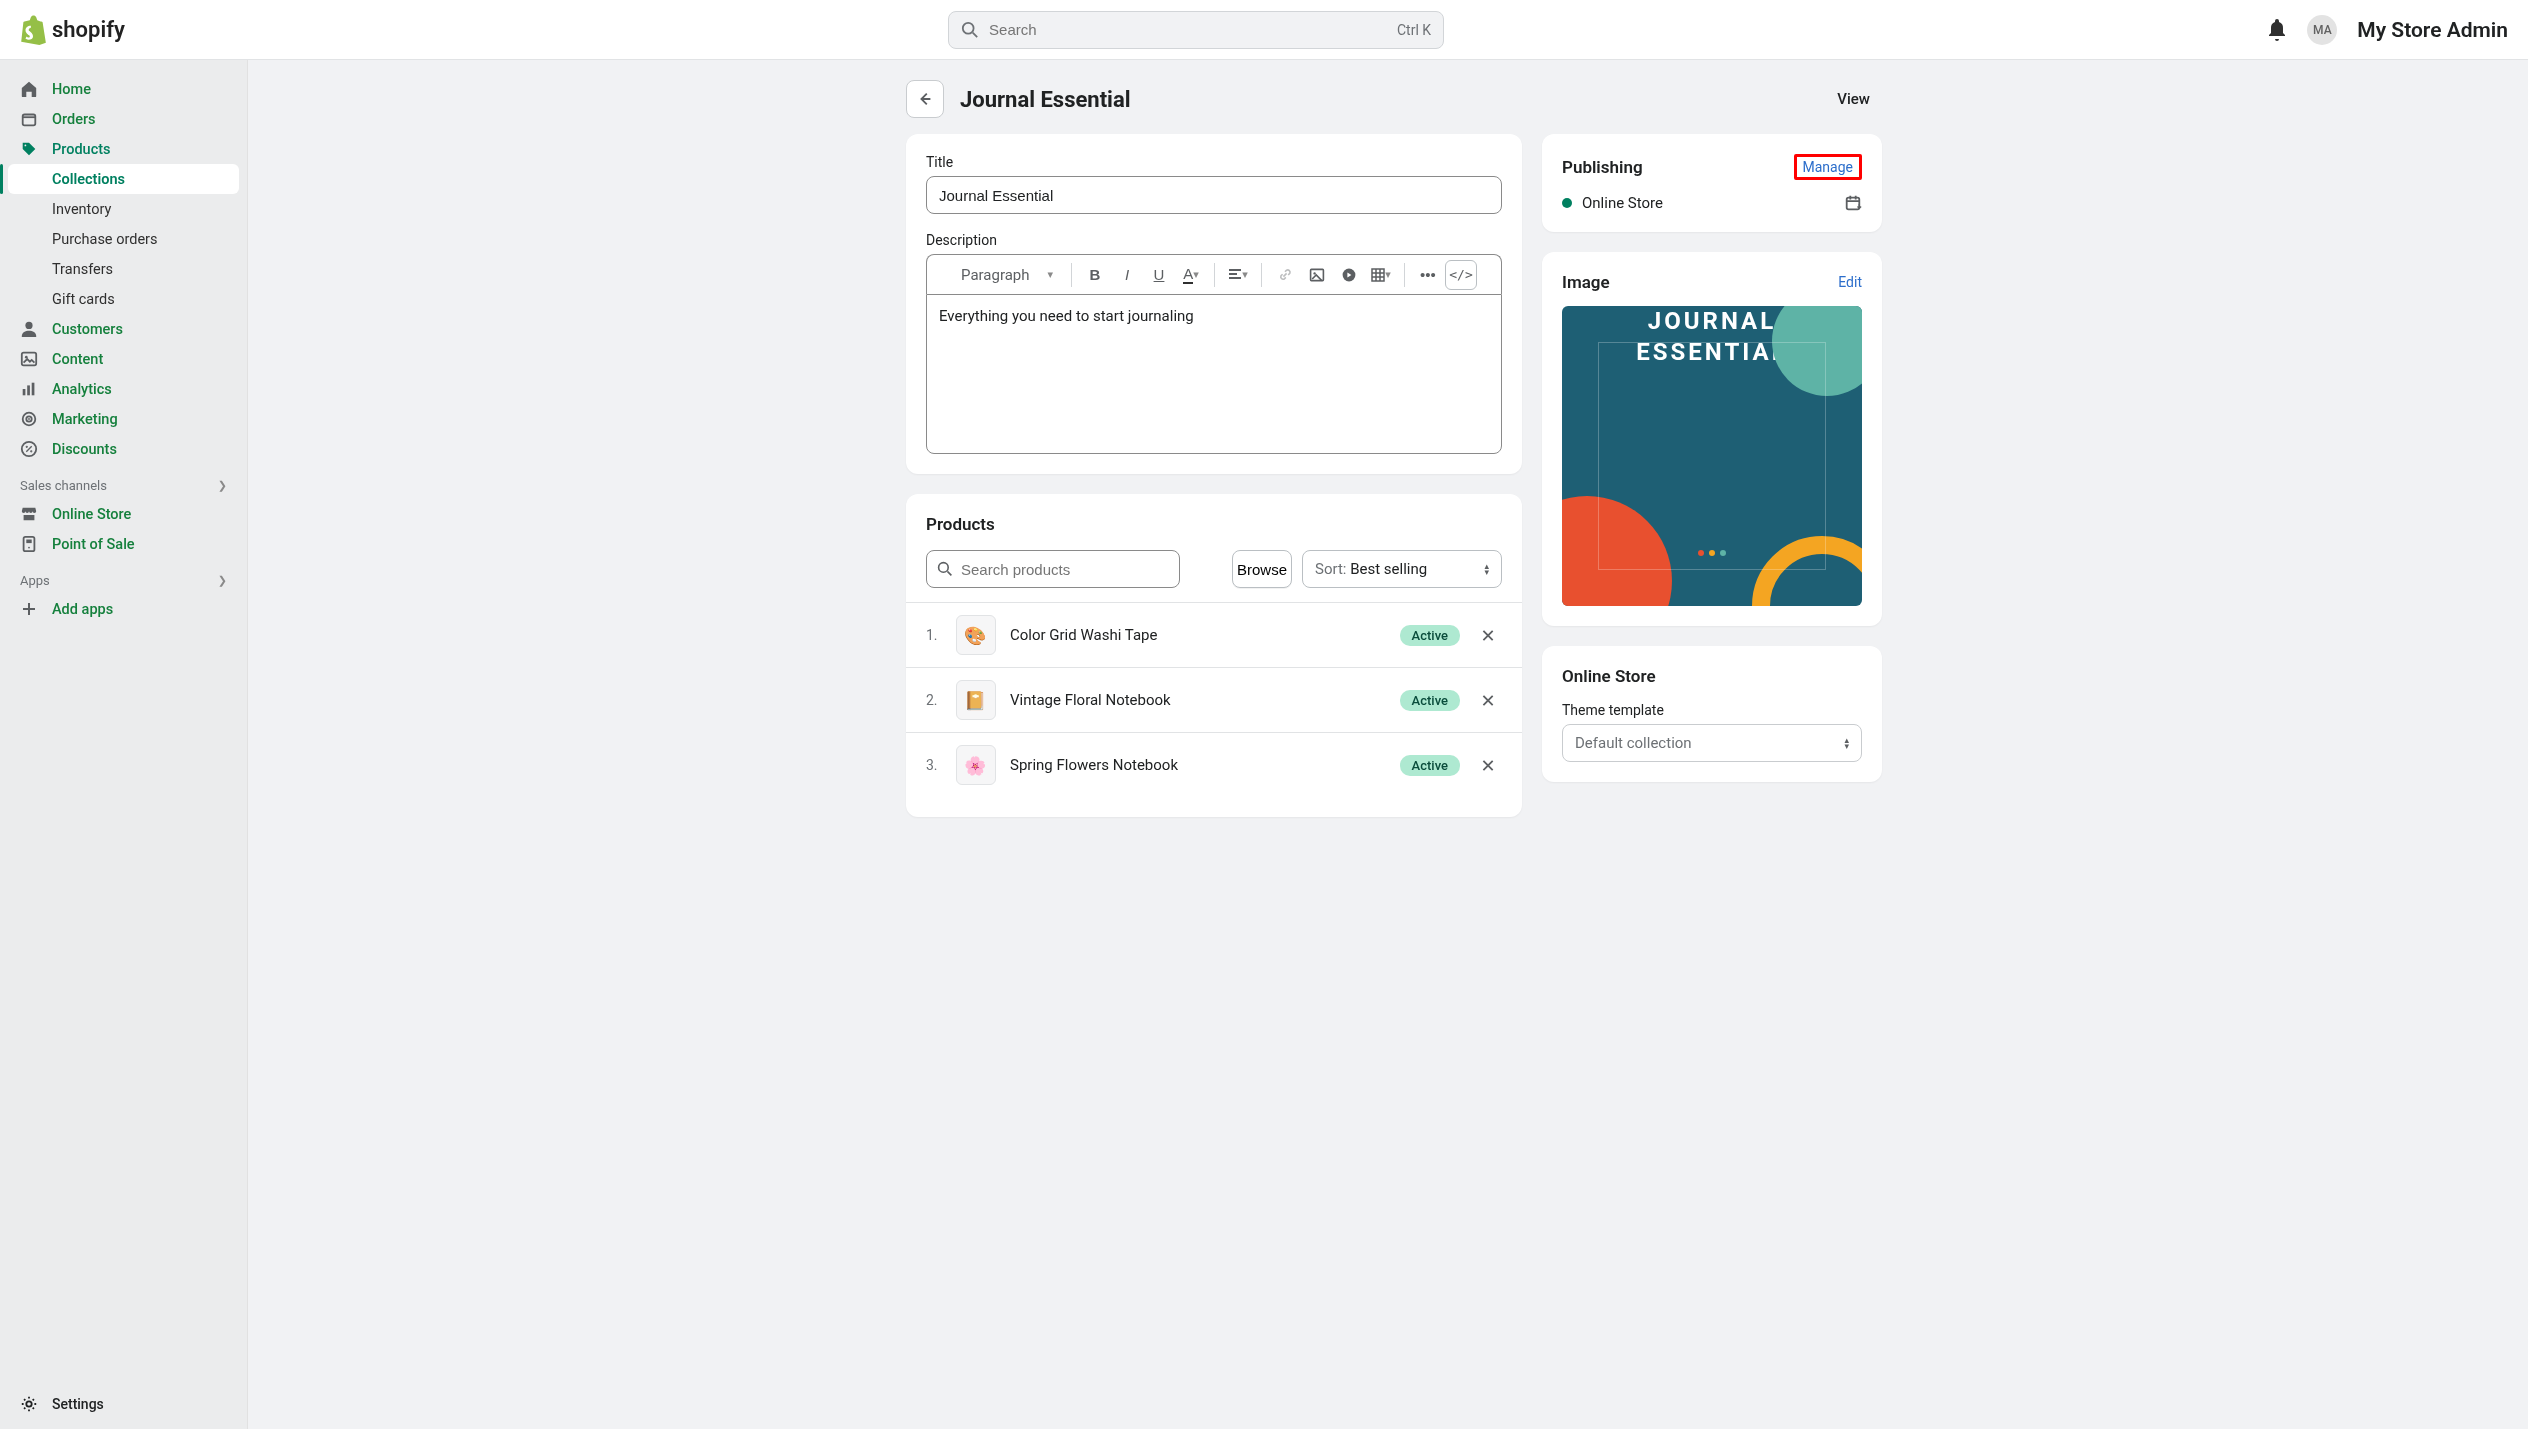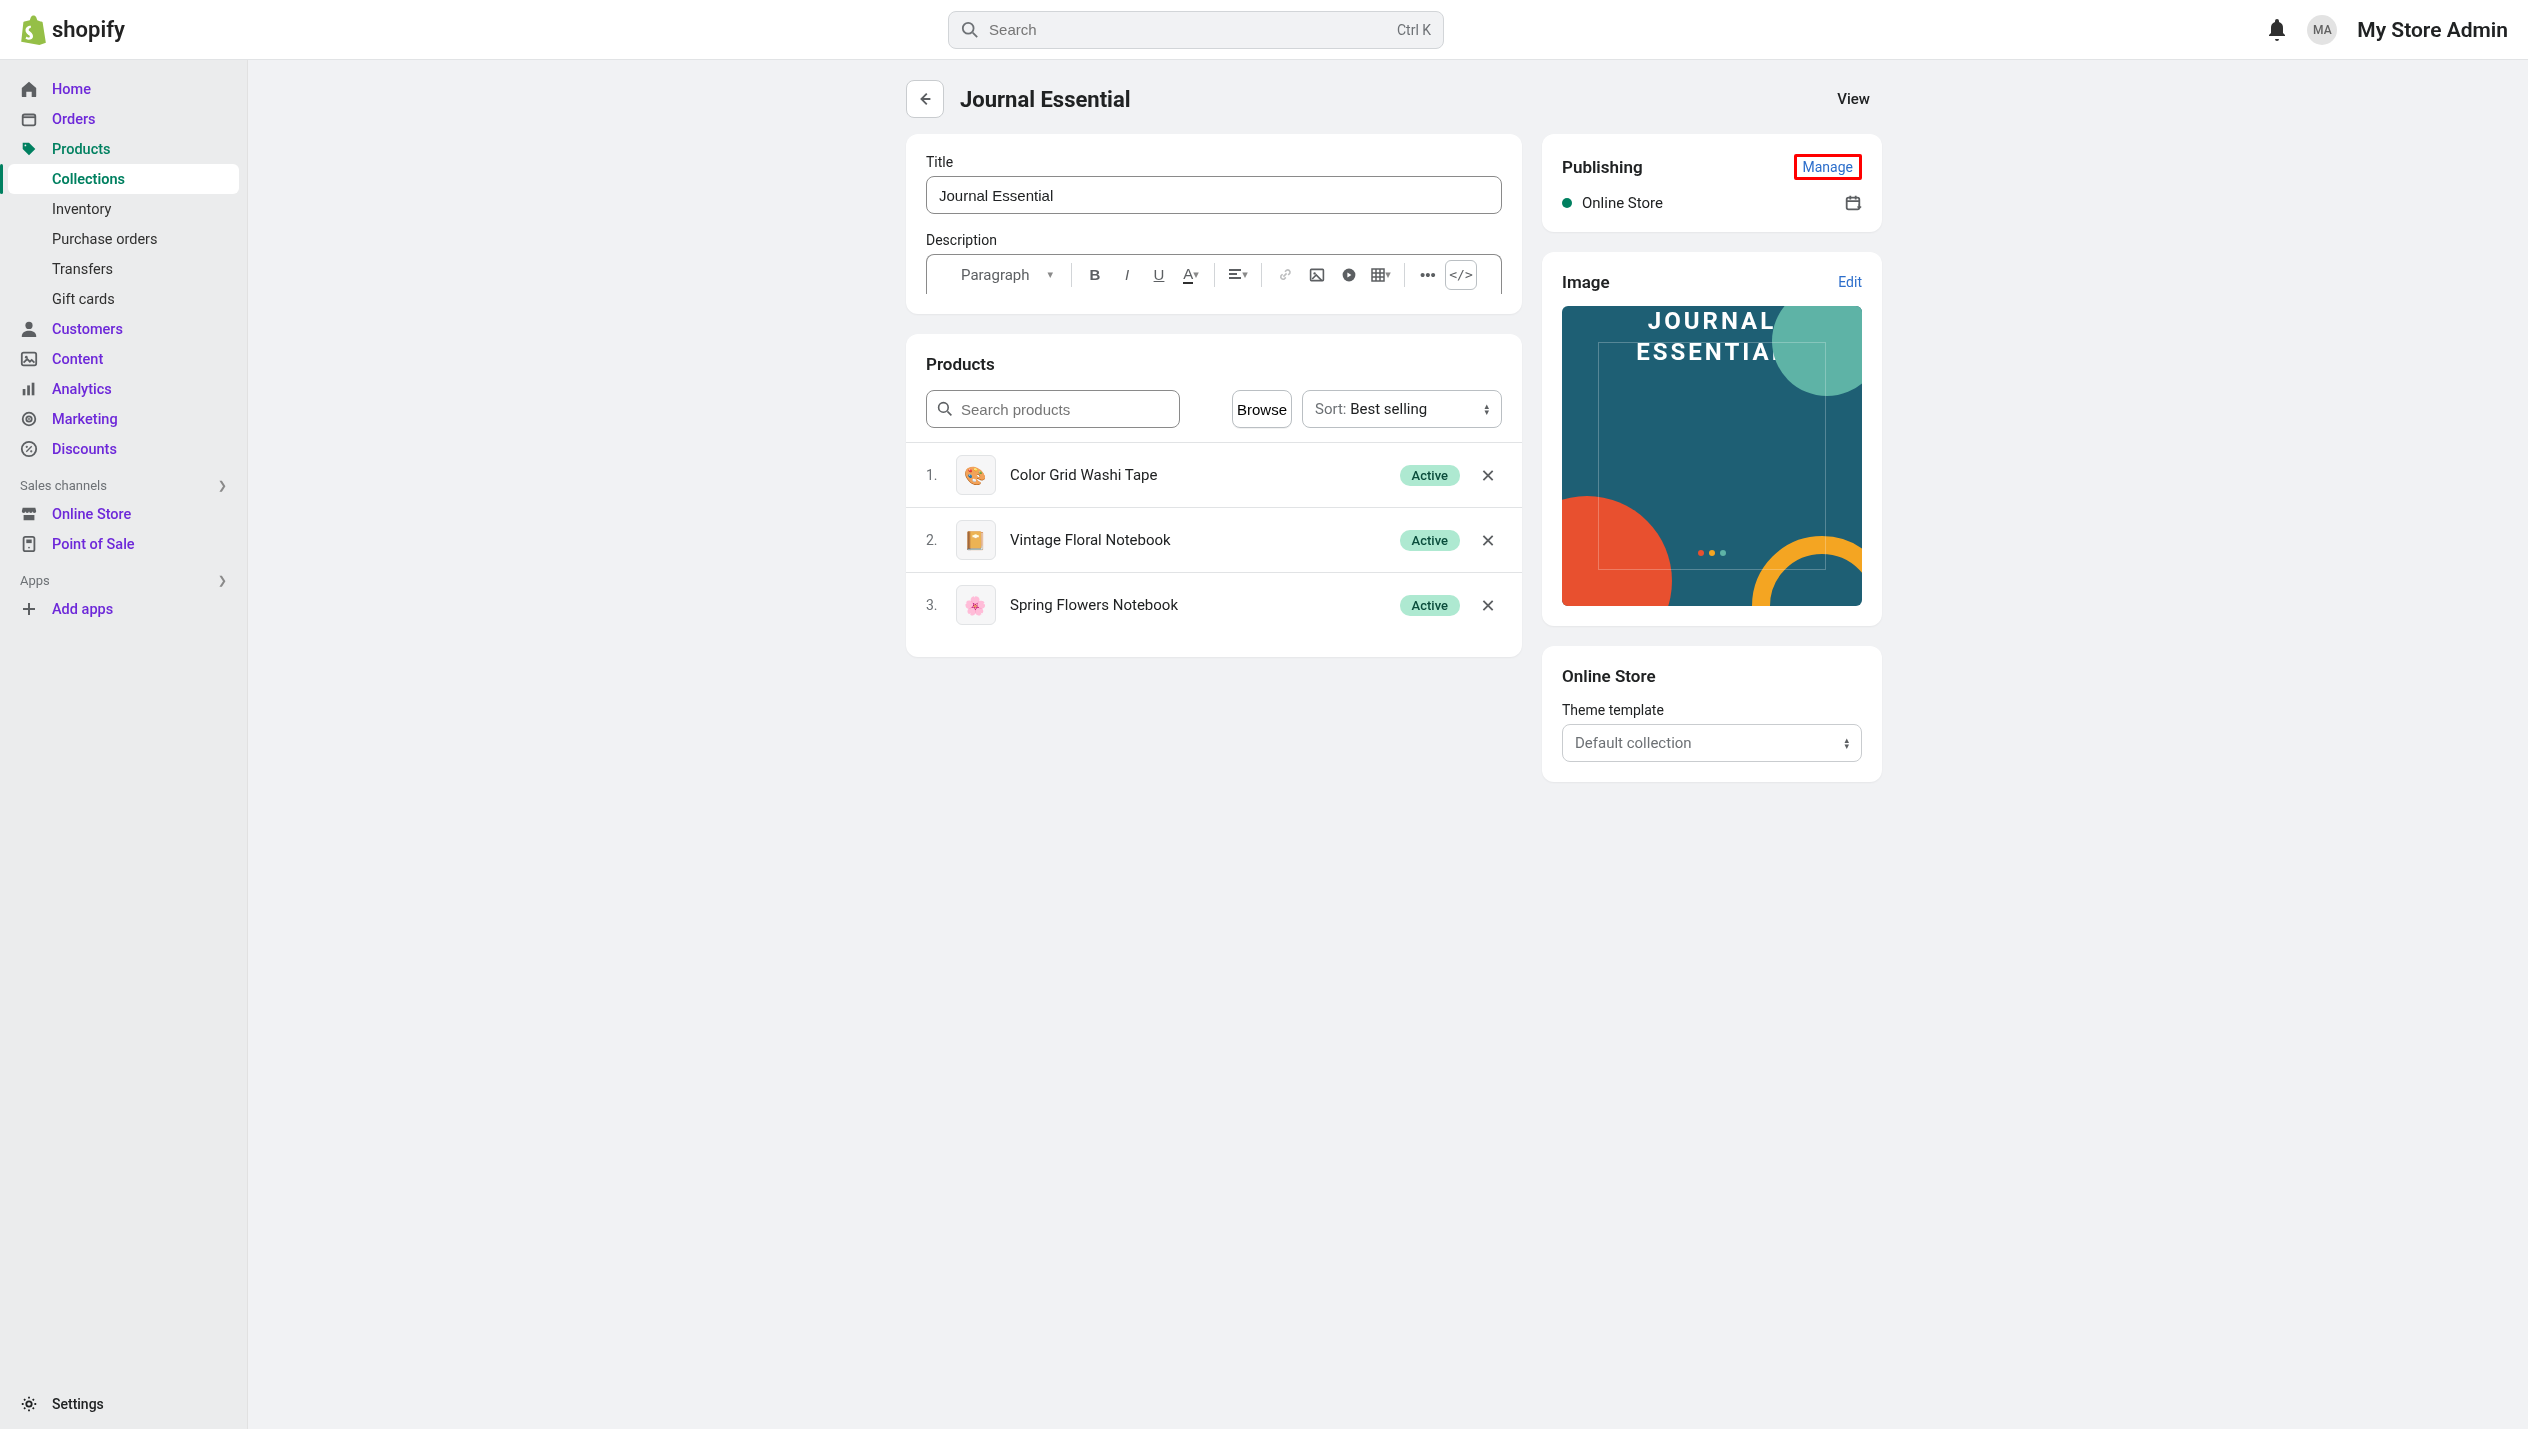--- a/index.html
+++ b/index.html
@@ -10,21 +10,21 @@
 .search-wrap { flex: 1; display: flex; justify-content: center; }
 .search { width: 496px; height: 38px; background: #f1f2f4; border: 1px solid #d2d5d8; border-radius: 8px; display: flex; align-items: center; padding: 0 12px; gap: 10px; color: #6d7175; }
 .search input { flex: 1; border: none; background: none; outline: none; font-size: 15px; color: #202223; }
 .search .kbd { font-size: 14px; color: #6d7175; }
 .topbar-right { display: flex; align-items: center; gap: 20px; }
 .avatar { width: 30px; height: 30px; border-radius: 50%; background: #e3e3e3; display: flex; align-items: center; justify-content: center; font-size: 12px; color: #616161; font-weight: 500; }
 .store-name { font-weight: 600; font-size: 21px; }
 .layout { display: flex; height: calc(100vh - 60px); }
 .sidebar { width: 248px; background: #ebeced; border-right: 1px solid #e1e1e1; display: flex; flex-direction: column; padding-top: 14px; }
 .nav { flex: 1; overflow-y: auto; }
-.nav-item { display: flex; align-items: center; gap: 14px; padding: 6px 20px; height: 30px; cursor: pointer; color: #6d28d9; font-size: 14.5px; font-weight: 500; }
+.nav-item { display: flex; align-items: center; gap: 14px; padding: 6px 20px; height: 30px; cursor: pointer; color: #15803d; font-size: 14.5px; font-weight: 500; }
 .nav-item .icn { width: 18px; height: 18px; display: flex; align-items: center; justify-content: center; color: #5c5f62; }
 .nav-item.active { color: #008060; }
 .nav-item.active .icn { color: #008060; }
 .nav-sub { padding-left: 52px; padding-right: 10px; height: 30px; display: flex; align-items: center; cursor: pointer; font-size: 14.5px; color: #303030; font-weight: 400; }
 .nav-sub.selected { background: #fff; color: #008060; font-weight: 600; border-radius: 6px; margin: 0 8px; padding-left: 44px; position: relative; }
 .nav-sub.selected::before { content: ""; position: absolute; left: -8px; top: 0; bottom: 0; width: 3px; background: #008060; border-radius: 2px; }
 .nav-section { padding: 14px 20px 6px; font-size: 13px; color: #6d7175; display: flex; justify-content: space-between; align-items: center; }
 .sidebar-footer { padding: 10px 20px 16px; border-top: 0; }
 .settings-item { display: flex; align-items: center; gap: 14px; font-weight: 500; cursor: pointer; }
 .main { flex: 1; overflow-y: auto; padding: 20px 0 40px; }
@@ -297,20 +297,21 @@
                   <svg width="14" height="14" viewBox="0 0 14 14">
                     <rect x="1" y="1" width="12" height="12" stroke="currentColor" stroke-width="1.5" fill="none"></rect>
                     <path d="M1 5h12M1 9h12M5 1v12M9 1v12" stroke="currentColor" stroke-width="1.5"></path>
                   </svg> 
                   <span class="chev">▾</span>
                 </button>
               <div class="rte-divider"></div>
               <button class="rte-btn">•••</button>
               <button class="rte-btn rte-code">&lt;/&gt;</button>
             </div>
+            <div class="rte-body">Everything you need to start journaling</div>
           </div>
         </div>
 
         <div class="card" style="margin-top:20px">
           <h2 class="card-title" style="margin-bottom:16px">Products</h2>
           <div class="products-controls">
             <div class="search-products">
               <svg width="16" height="16" viewBox="0 0 20 20">
                   <circle cx="8" cy="8" r="6" stroke="#5c5f62" stroke-width="2" fill="none"></circle>
                   <line x1="13" y1="13" x2="18" y2="18" stroke="#5c5f62" stroke-width="2"></line>

